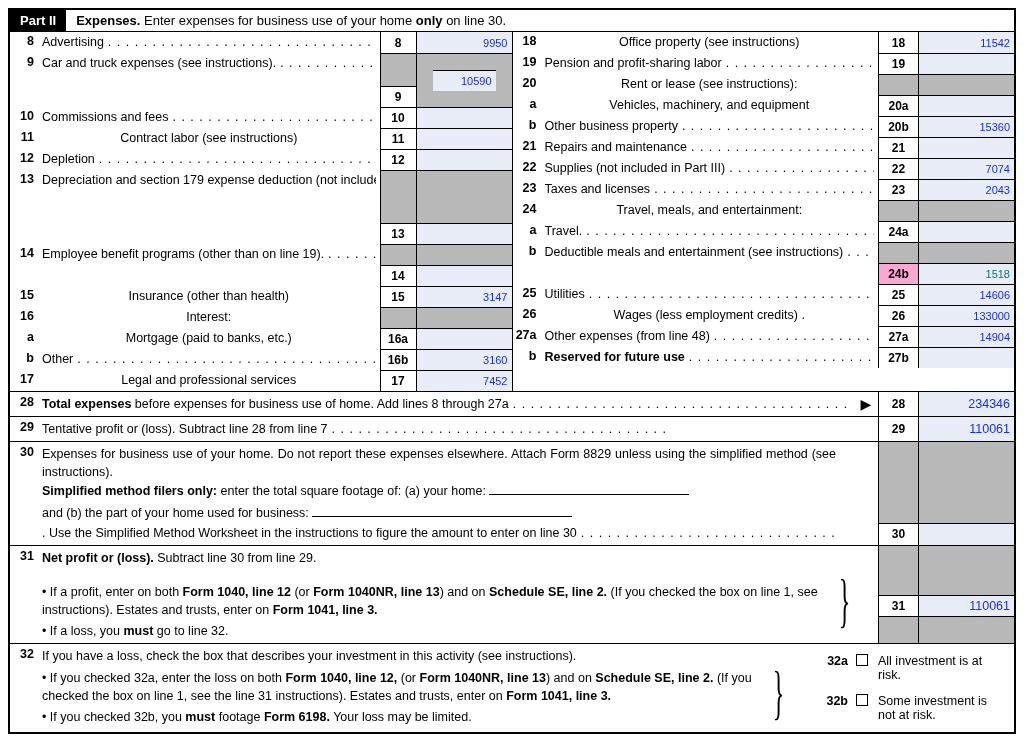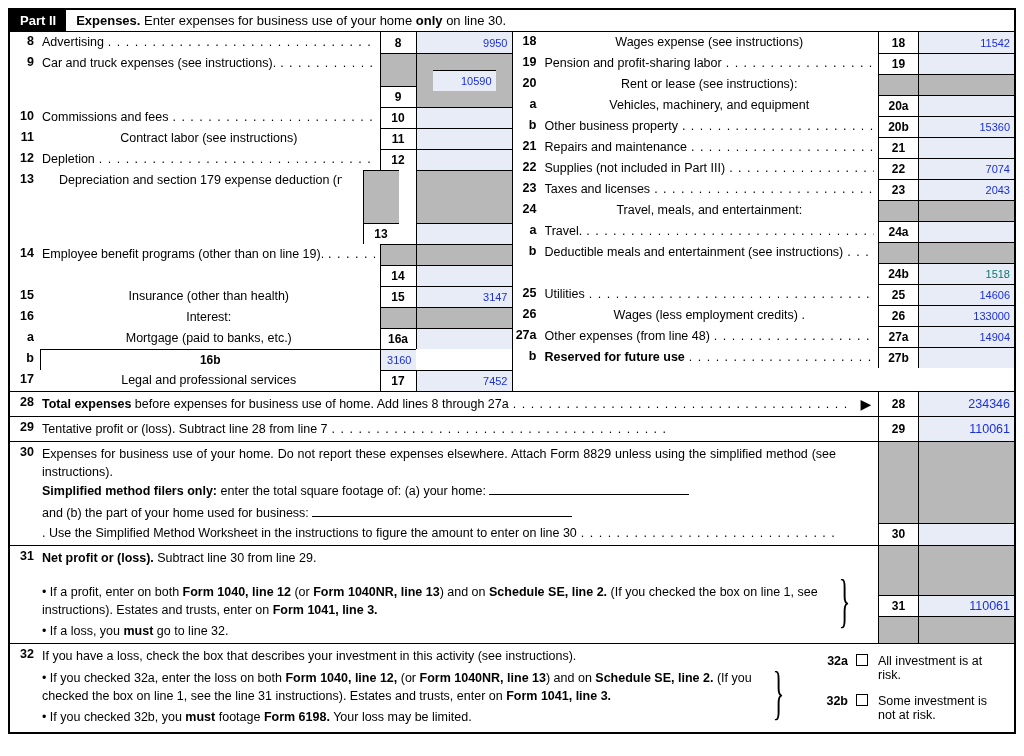--- a/index.html
+++ b/index.html
@@ -161,21 +161,21 @@
           <div class="ln">12</div>
           <div class="desc">
             <div class="dotrow">
               <span class="txt">Depletion</span>
               <span class="dl"></span>
             </div>
           </div>
           <div class="box">12</div>
           <div class="val"></div>
         </div>
-        <div class="row" style="min-height: 74px; gap: 17px;">
+        <div class="row" style="min-height: 74px;">
           <div class="ln">13</div>
           <div class="desc just">
             <div class="dotrow">
               <span class="txt">Depreciation and section 179 expense deduction (not included in Part III) (see instructions).</span>
             </div>
           </div>
           <div class="box" style="display: flex; align-items: flex-end; padding: 0px; background: rgb(184, 184, 184);">
             <div style="height: 21px; width: 100%; border-top: 1px solid rgb(0, 0, 0); background: rgb(255, 255, 255); display: flex; align-items: center; justify-content: center; font-weight: bold;">13</div>
           </div>
           <div class="val" style="background: rgb(184, 184, 184); align-items: flex-end; padding: 0px;">
@@ -210,34 +210,40 @@
           <div class="val shade"></div>
         </div>
         <div class="row">
           <div class="sub">a</div>
           <div class="desc">Mortgage (paid to banks, etc.)</div>
           <div class="box">16a</div>
           <div class="val"></div>
         </div>
         <div class="row">
           <div class="sub">b</div>
+          <div class="desc">
+            <div class="dotrow">
+              <span class="txt">Other</span>
+              <span class="dl"></span>
+            </div>
+          </div>
           <div class="box">16b</div>
           <div class="val">3160</div>
         </div>
         <div class="row">
           <div class="ln">17</div>
           <div class="desc">Legal and professional services</div>
           <div class="box">17</div>
           <div class="val">7452</div>
         </div>
       </div>
     <div class="col right rt-rows" id="col-right">
         <div class="row">
           <div class="ln">18</div>
-          <div class="desc">Wages expense (see instructions)</div>
+          <div class="desc">Office property (see instructions)</div>
           <div class="box">18</div>
           <div class="val">11542</div>
         </div>
         <div class="row">
           <div class="ln">19</div>
           <div class="desc">
             <div class="dotrow">
               <span class="txt">Pension and profit-sharing labor</span>
               <span class="dl"></span>
             </div>
@@ -320,21 +326,21 @@
         </div>
         <div class="row" style="min-height: 42px;">
           <div class="sub">b</div>
           <div class="desc">
             <div class="dotrow">
               <span class="txt">Deductible meals and entertainment (see instructions)</span>
               <span class="dl"></span>
             </div>
           </div>
           <div class="box" style="display: flex; align-items: flex-end; padding: 0px; background: rgb(184, 184, 184);">
-            <div style="height: 21px; width: 100%; border-top: 1px solid rgb(0, 0, 0); background: #ffffff; display: flex; align-items: center; justify-content: center; font-weight: bold;">24b</div>
+            <div style="height: 21px; width: 100%; border-top: 1px solid rgb(0, 0, 0); background: #f9a8d4; display: flex; align-items: center; justify-content: center; font-weight: bold;">24b</div>
           </div>
           <div class="val" style="background: rgb(184, 184, 184); align-items: flex-end; padding: 0px;">
             <div style="height: 21px; width: 100%; border-top: 1px solid rgb(0, 0, 0); background: rgb(232, 236, 247); display: flex; align-items: center; justify-content: flex-end; padding-right: 4px; color: #0f766e;">1518</div>
           </div>
         </div>
         <div class="row">
           <div class="ln">25</div>
           <div class="desc">
             <div class="dotrow">
               <span class="txt">Utilities</span>

